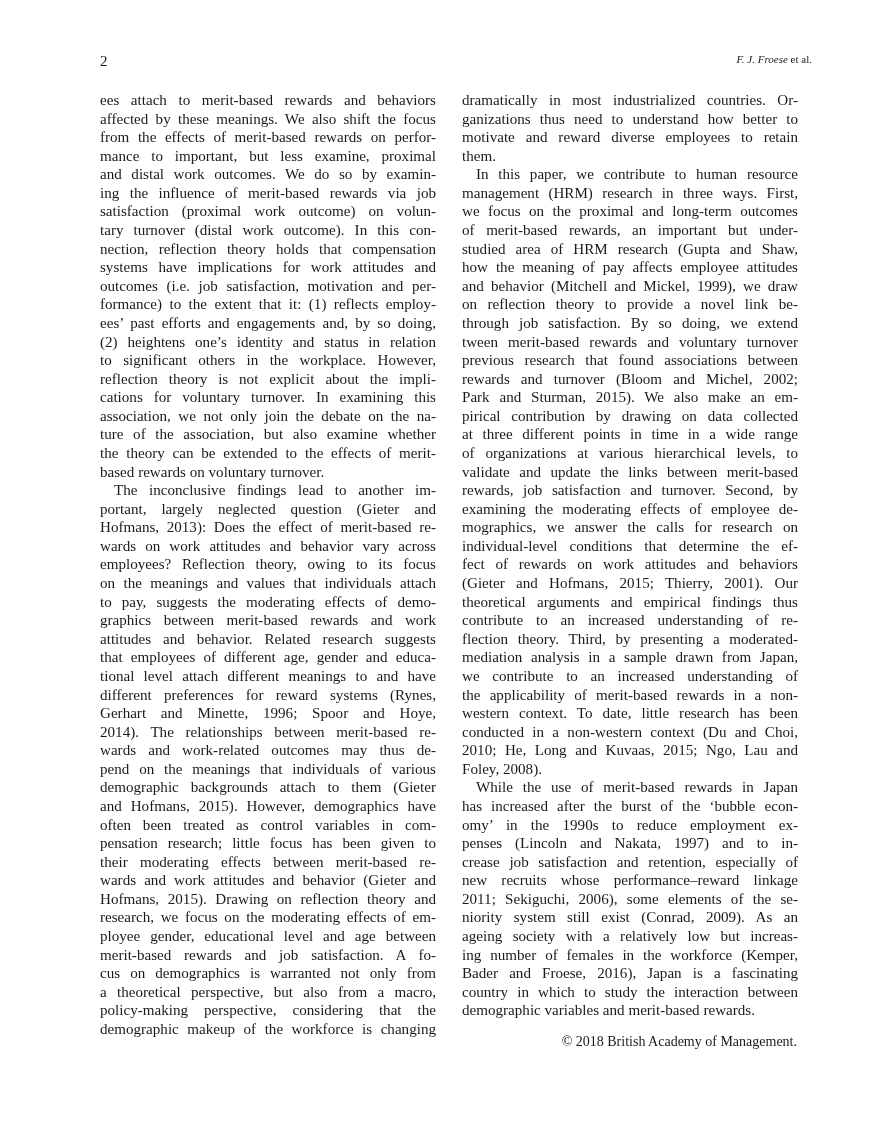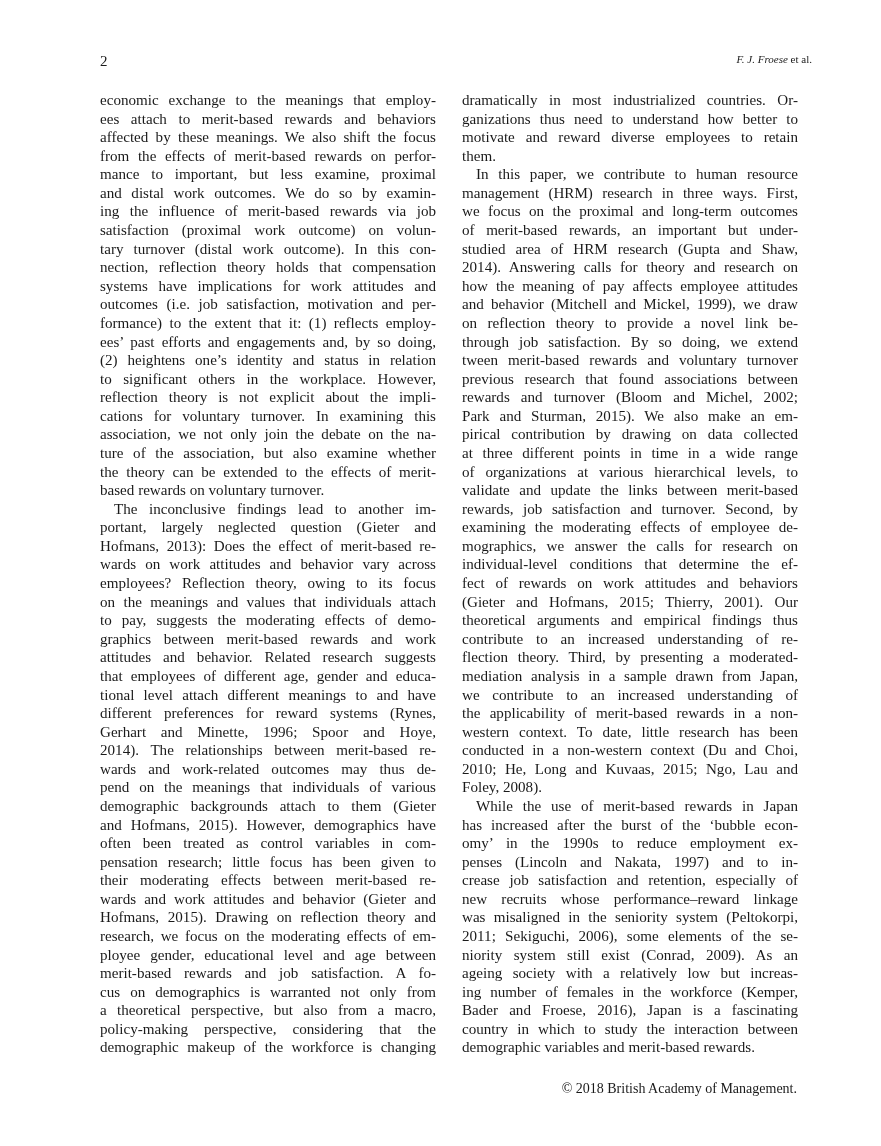--- a/index.html
+++ b/index.html
@@ -8,30 +8,29 @@
   .page-number { position: absolute; left: 100px; top: 53px; font-size: 15px; }
   .running-head { position: absolute; right: 69px; top: 53px; font-size: 11px; }
   .running-head .authors { font-style: italic; }
   .col { position: absolute; top: 91px; width: 336px; font-size: 15.1px;
          line-height: 18.58px; text-align: justify; hyphens: manual; }
   .col.left { left: 100px; }
   .col.right { left: 462px; }
   .line { display: block; white-space: nowrap; text-align: justify; text-align-last: justify; height: 18.58px; }
   .line.last { text-align-last: left; }
   .line.indent { padding-left: 14px; }
-  .copyright { position: absolute; right: 84px; top: 1081px; font-size: 14px; }
+  .copyright { position: absolute; right: 84px; top: 1034px; font-size: 14px; }
 </style>
 </head>
 <body>
 
 <div class="page-number">2</div>
 <div class="running-head"><span class="authors">F. J. Froese</span><span> et al.</span></div>
 
 <div class="col left">
-    <span class="line">economic exchange to the meanings that employ-</span>
     <span class="line">ees attach to merit-based rewards and behaviors</span>
     <span class="line">affected by these meanings. We also shift the focus</span>
     <span class="line">from the effects of merit-based rewards on perfor-</span>
     <span class="line">mance to important, but less examine, proximal</span>
     <span class="line">and distal work outcomes. We do so by examin-</span>
     <span class="line">ing the influence of merit-based rewards via job</span>
     <span class="line">satisfaction (proximal work outcome) on volun-</span>
     <span class="line">tary turnover (distal work outcome). In this con-</span>
     <span class="line">nection, reflection theory holds that compensation</span>
     <span class="line">systems have implications for work attitudes and</span>
@@ -80,21 +79,20 @@
 <div class="col right">
     <span class="line">dramatically in most industrialized countries. Or-</span>
     <span class="line">ganizations thus need to understand how better to</span>
     <span class="line">motivate and reward diverse employees to retain</span>
     <span class="line last">them.</span>
     <span class="line indent">In this paper, we contribute to human resource</span>
     <span class="line">management (HRM) research in three ways. First,</span>
     <span class="line">we focus on the proximal and long-term outcomes</span>
     <span class="line">of merit-based rewards, an important but under-</span>
     <span class="line">studied area of HRM research (Gupta and Shaw,</span>
-    <span class="line">2014). Answering calls for theory and research on</span>
     <span class="line">how the meaning of pay affects employee attitudes</span>
     <span class="line">and behavior (Mitchell and Mickel, 1999), we draw</span>
     <span class="line">on reflection theory to provide a novel link be-</span>
     <span class="line">through job satisfaction. By so doing, we extend</span>
     <span class="line">tween merit-based rewards and voluntary turnover</span>
     <span class="line">previous research that found associations between</span>
     <span class="line">rewards and turnover (Bloom and Michel, 2002;</span>
     <span class="line">Park and Sturman, 2015). We also make an em-</span>
     <span class="line">pirical contribution by drawing on data collected</span>
     <span class="line">at three different points in time in a wide range</span>
@@ -115,21 +113,20 @@
     <span class="line">western context. To date, little research has been</span>
     <span class="line">conducted in a non-western context (Du and Choi,</span>
     <span class="line">2010; He, Long and Kuvaas, 2015; Ngo, Lau and</span>
     <span class="line last">Foley, 2008).</span>
     <span class="line indent">While the use of merit-based rewards in Japan</span>
     <span class="line">has increased after the burst of the ‘bubble econ-</span>
     <span class="line">omy’ in the 1990s to reduce employment ex-</span>
     <span class="line">penses (Lincoln and Nakata, 1997) and to in-</span>
     <span class="line">crease job satisfaction and retention, especially of</span>
     <span class="line">new recruits whose performance–reward linkage</span>
-    <span class="line">was misaligned in the seniority system (Peltokorpi,</span>
     <span class="line">2011; Sekiguchi, 2006), some elements of the se-</span>
     <span class="line">niority system still exist (Conrad, 2009). As an</span>
     <span class="line">ageing society with a relatively low but increas-</span>
     <span class="line">ing number of females in the workforce (Kemper,</span>
     <span class="line">Bader and Froese, 2016), Japan is a fascinating</span>
     <span class="line">country in which to study the interaction between</span>
     <span class="line last">demographic variables and merit-based rewards.</span>
   </div>
 
 <div class="copyright">© 2018 British Academy of Management.</div>

